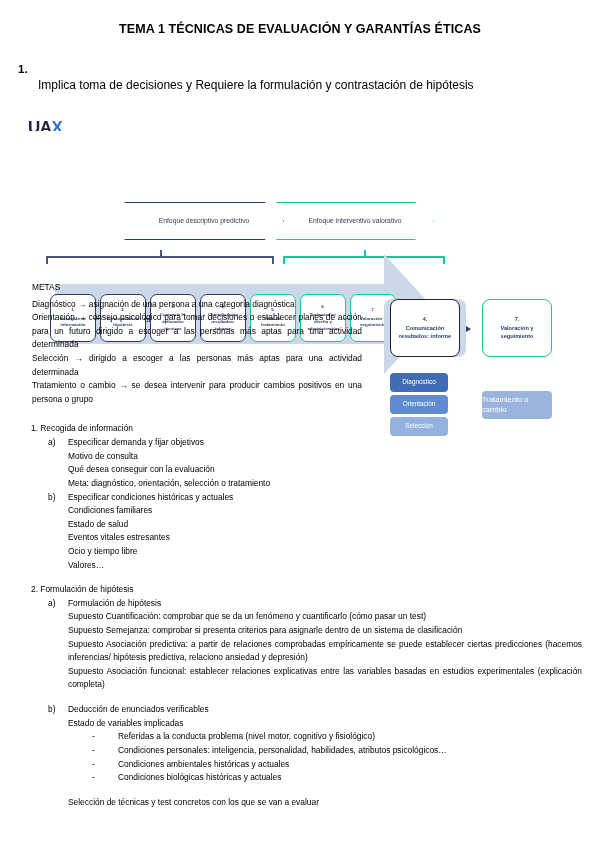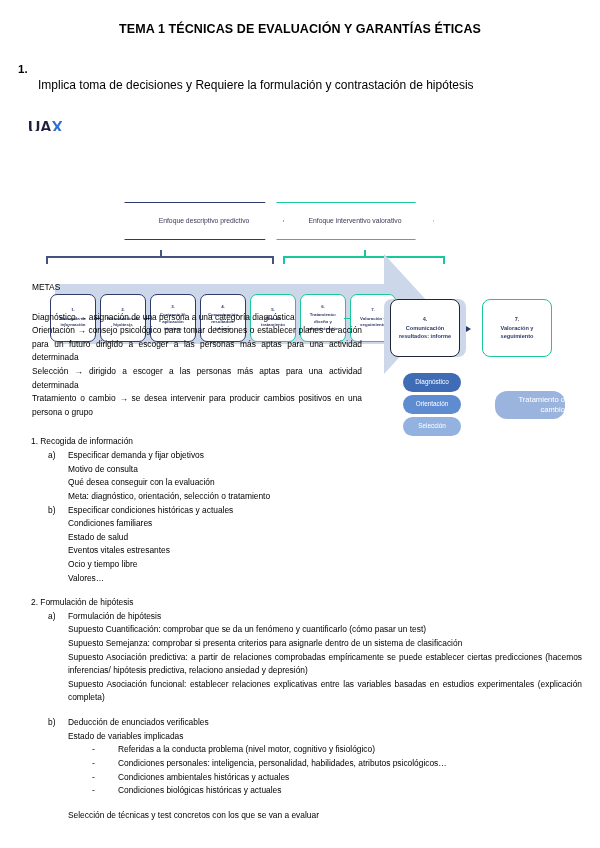--- a/index.html
+++ b/index.html
@@ -135,21 +135,21 @@
 
   
   .metas-wrap { position:relative; margin-top:12px; }
   .metas {
     width:348px;
     margin-left:32px;
     font-size:8.4px;
     line-height:1.62;
     text-align:justify;
   }
-  .metas .hdr { margin-bottom:16px; }
+  .metas .hdr { margin-bottom:3px; }
 
   
   .mini {
     position:absolute;
     left:390px; top:4px;
     width:200px; height:160px;
   }
   .mini-box {
     position:absolute;
     border-radius:8px;
@@ -174,27 +174,26 @@
   }
   .mini-arrow {
     position:absolute; left:76px; top:41px;
     width:0;height:0;
     border-top:3px solid transparent;
     border-bottom:3px solid transparent;
     border-left:5px solid #2d3a6b;
   }
   .badge {
     position:absolute;
-    border-radius:12px;
+    border-radius:4px;
     color:#ffffff;
     font-size:6.4px;
     display:flex; align-items:center; justify-content:center;
-    text-align:right;
+    text-align:left;
     line-height:1.35;
-    margin-left:13px;
   }
   .b1 { left:0;  top:88px;  width:58px; height:19px; background:#3f6cb4; }
   .b2 { left:0;  top:110px; width:58px; height:19px; background:#5f8bd0; }
   .b3 { left:0;  top:132px; width:58px; height:19px; background:#93b2e0; }
   .b4 { left:92px; top:106px; width:70px; height:28px; background:#9bb4dd; font-size:7.6px;}
 
   
   .outline { margin:16px 0 0 0; font-size:8.4px; line-height:1.62; }
   .lvl1 { margin-left:31px; }
   .lvl2 { margin-left:48px; display:flex; }

